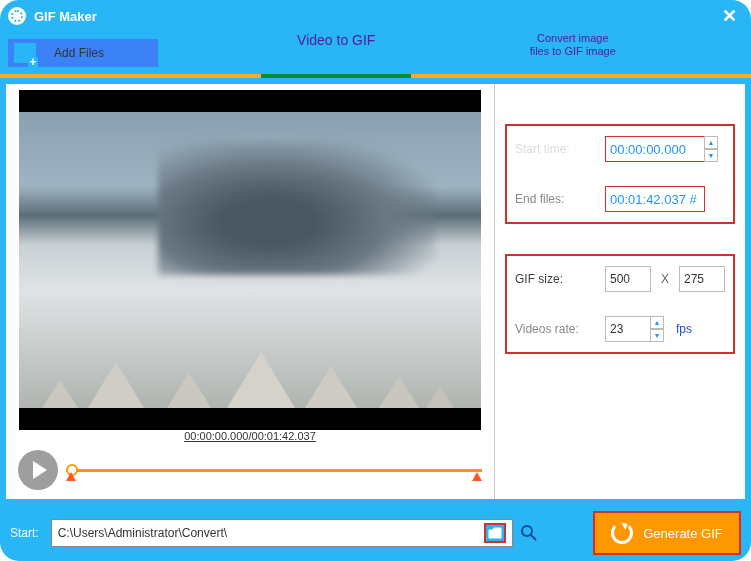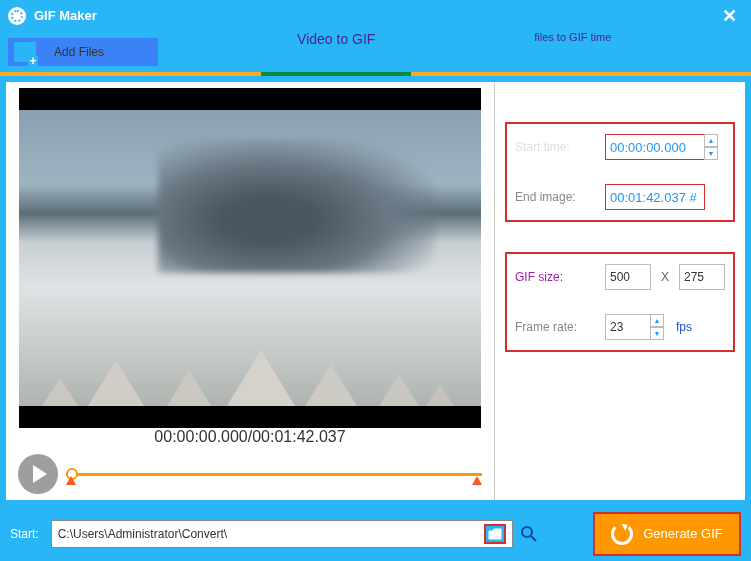--- a/index.html
+++ b/index.html
@@ -2,20 +2,21 @@
 <html><head>
 <meta charset="utf-8">
 <style>
   * { box-sizing: border-box; margin: 0; padding: 0; font-family: Arial, sans-serif; }
   html, body { width: 751px; height: 561px; overflow: hidden; }
   .window {
     width: 751px; height: 561px;
     background: #29b6f6;
     display: flex; flex-direction: column;
     position: relative;
+    border-radius: 19px;
   }
   .titlebar {
     height: 32px; display: flex; align-items: center;
     padding: 0 8px; color: #fff; font-size: 13px; font-weight: bold;
   }
   .titlebar .logo {
     width: 18px; height: 18px; margin-right: 8px;
     background: #fff; border-radius: 50%; position: relative;
   }
   .titlebar .logo::before {
@@ -79,21 +80,21 @@
     position: absolute; top: 10%; left: 30%; width: 60%; height: 45%;
     background: radial-gradient(ellipse at 40% 60%, #4a5660 20%, #6a7884 50%, transparent 80%);
     filter: blur(3px);
   }
   .mound {
     position: absolute; bottom: 0;
     width: 0; height: 0;
     border-style: solid;
   }
   .tstamp {
-    text-align: center; font-size: 16px; color: #333; 
+    text-align: center; font-size: 11px; color: #333;  text-decoration: underline;
   }
   .controls {
     display: flex; align-items: center; margin-top: 8px; padding: 0 4px;
   }
   .play {
     width: 40px; height: 40px; border-radius: 50%;
     background: #9e9e9e; display: flex; align-items: center; justify-content: center;
     cursor: pointer; margin-right: 8px;
   }
   .play::after {
@@ -207,21 +208,22 @@
   <div class="topbar">
     <div class="addfiles">
       <div class="aicon"></div>
       <span>Add Files</span>
     </div>
     <div style="width:60px"></div>
     <div class="tab active">
       <span>Video to GIF</span>
     </div>
     <div class="tab small">
-      <span>files to GIF time</span>
+      <span>Convert image</span>
+      <span>files to GIF image</span>
     </div>
     <div style="width:60px"></div>
   </div>
   <div class="topline"></div>
 
   <div class="main">
     <div class="left">
       <div class="video">
         <div class="frame">
           <div class="cloud"></div>
@@ -250,34 +252,34 @@
       <div class="group">
         <div class="row">
           <span class="lbl" style="color:#ddd">Start time:</span>
           <input class="tinput hl" value="00:00:00.000" style="">
           <div class="spin">
               <div>▲</div>
               <div>▼</div>
             </div>
         </div>
         <div class="row">
-          <span class="lbl">End image:</span>
+          <span class="lbl">End files:</span>
           <input class="tinput hl" value="00:01:42.037 #" style="">
         </div>
       </div>
 
       <div class="group">
         <div class="row">
-          <span class="lbl" style="color:#a21caf">GIF size:</span>
+          <span class="lbl" style="color:#404040">GIF size:</span>
           <input class="ninput" value="500" style="">
           <span class="xsep">X</span>
           <input class="ninput" value="275" style="">
         </div>
         <div class="row">
-          <span class="lbl">Frame rate:</span>
+          <span class="lbl">Videos rate:</span>
           <input class="ninput" value="23" style="">
           <div class="spin">
               <div>▲</div>
               <div>▼</div>
             </div>
           <span class="unit">fps</span>
         </div>
       </div>
     </div>
   </div>

